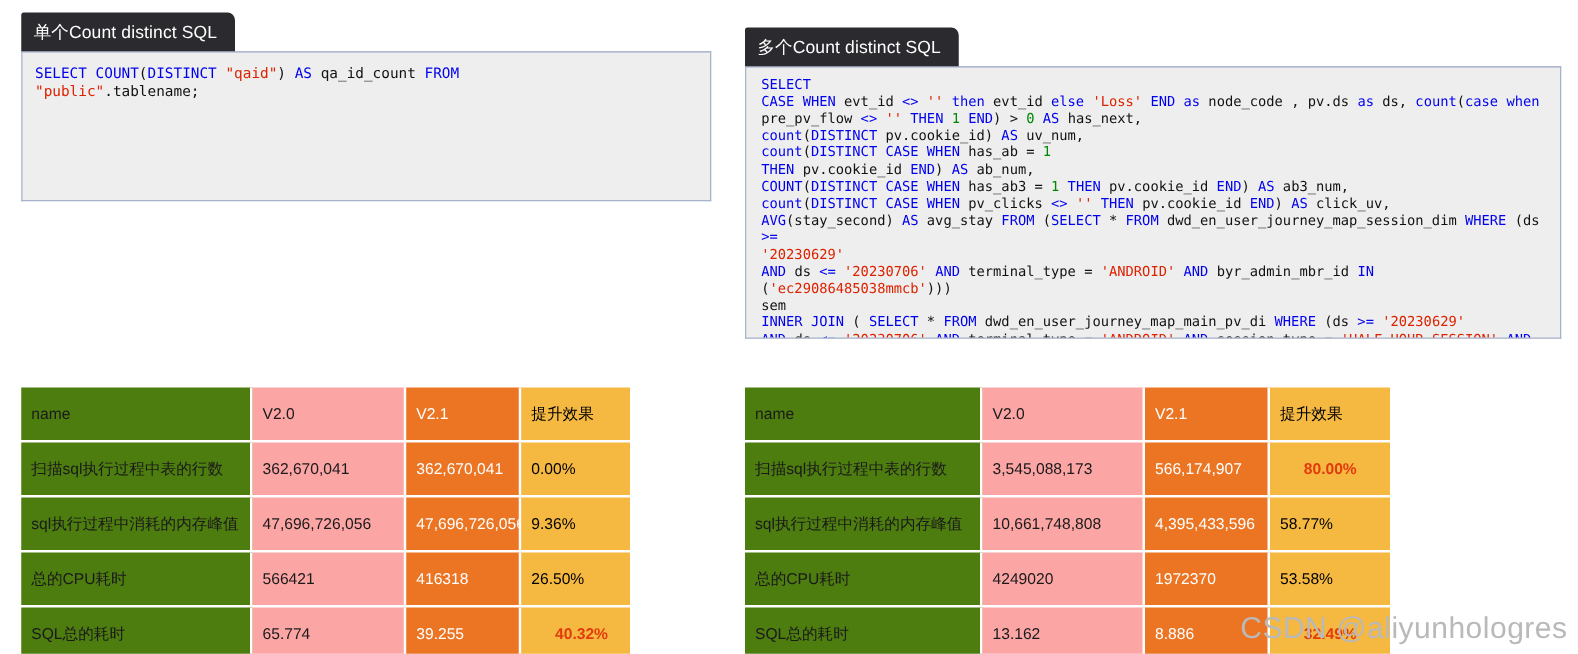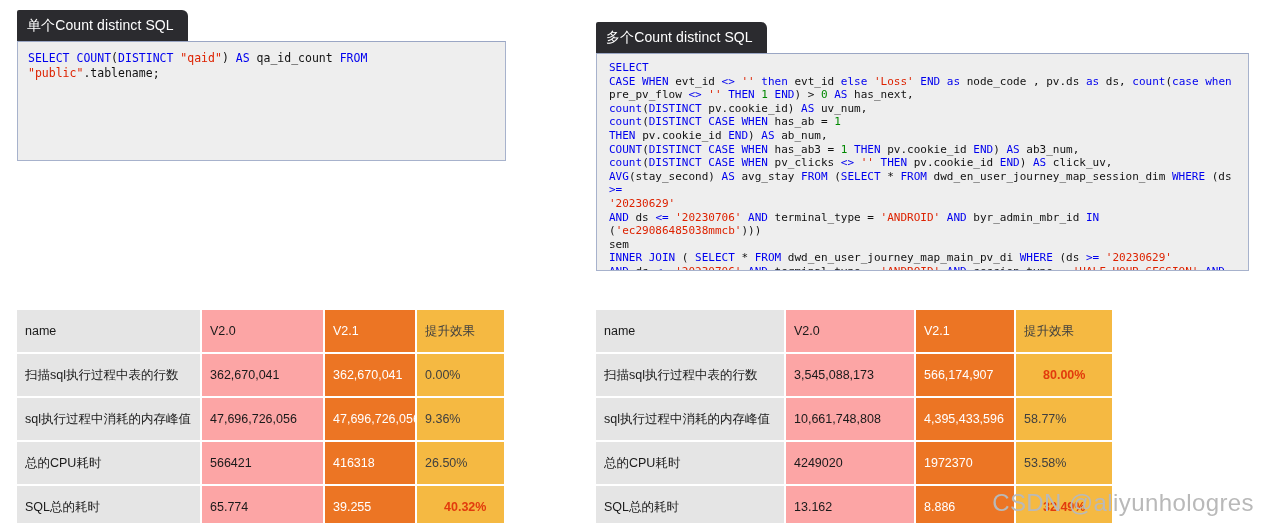--- a/index.html
+++ b/index.html
@@ -10,21 +10,21 @@
   body {
     width: 1262px;
     height: 523px;
     position: relative;
     font-family: "Liberation Sans", "DejaVu Sans", sans-serif;
     overflow: hidden;
   }
 
   
   .panel { position: absolute; }
-  #panel-left  { left: 17px;  top: 10px; width: 489px; }
+  #panel-left  { left: 17px;  top: 10px; width: 552px; }
   #panel-right { left: 596px; top: 10px; width: 653px; margin-top: 12px; }
 
   .code-tab {
     display: inline-block;
     background: #2b2b2f;
     color: #ffffff;
     font-size: 14px;
     line-height: 1;
     padding: 8px 14px 9px 10px;
     border-radius: 2px 6px 0 0;
@@ -70,24 +70,24 @@
     height: 42px;
     vertical-align: middle;
     text-align: left;
     font-weight: normal;
     overflow: hidden;
     white-space: nowrap;
   }
   table.perf tr { }
 
   
-  .c-name { background: #e5e5e5; color: #1a1a1a; border-right: 2px solid #ffffff; }
+  .c-name { background: #4d7c0f; color: #1a1a1a; border-right: 2px solid #ffffff; }
   .c-v20  { background: #fca5a5; color: #1a1a1a; border-right: 2px solid #ffffff; }
   .c-v21  { background: #ec7524; color: #ffffff; border-right: 2px solid #ffffff; }
-  .c-gain { background: #f5b942; color: #404040; }
+  .c-gain { background: #f5b942; color: #000000; }
   .c-gain.highlight { color: #e23b0d; font-weight: bold; padding-left: 27px; }
 
   thead .c-name, thead .c-v20 { }
 
   
   #watermark {
     position: absolute;
     right: 8px;
     bottom: 6px;
     font-size: 24px;

